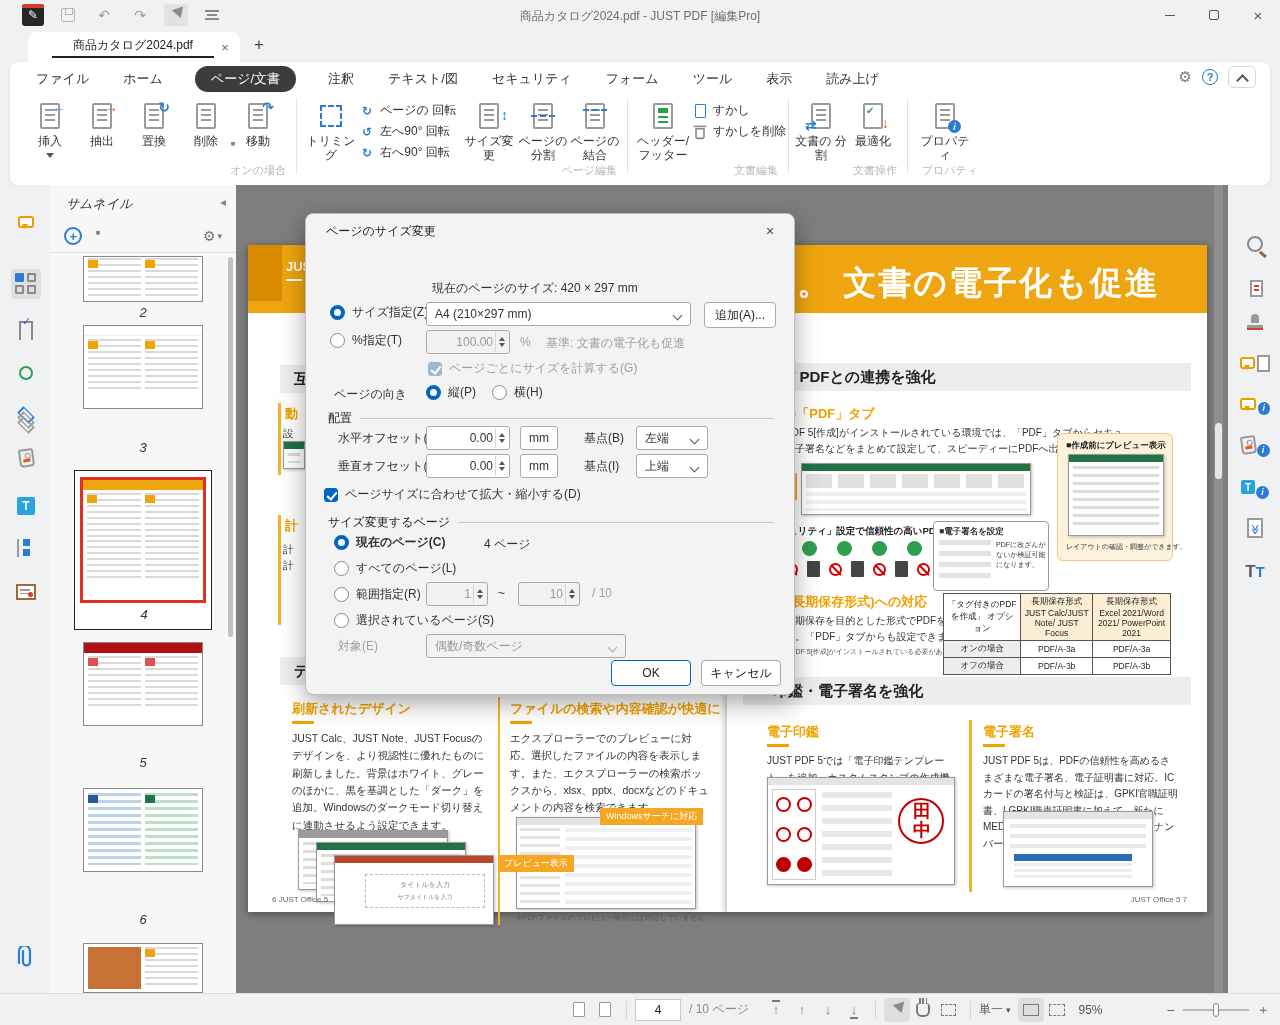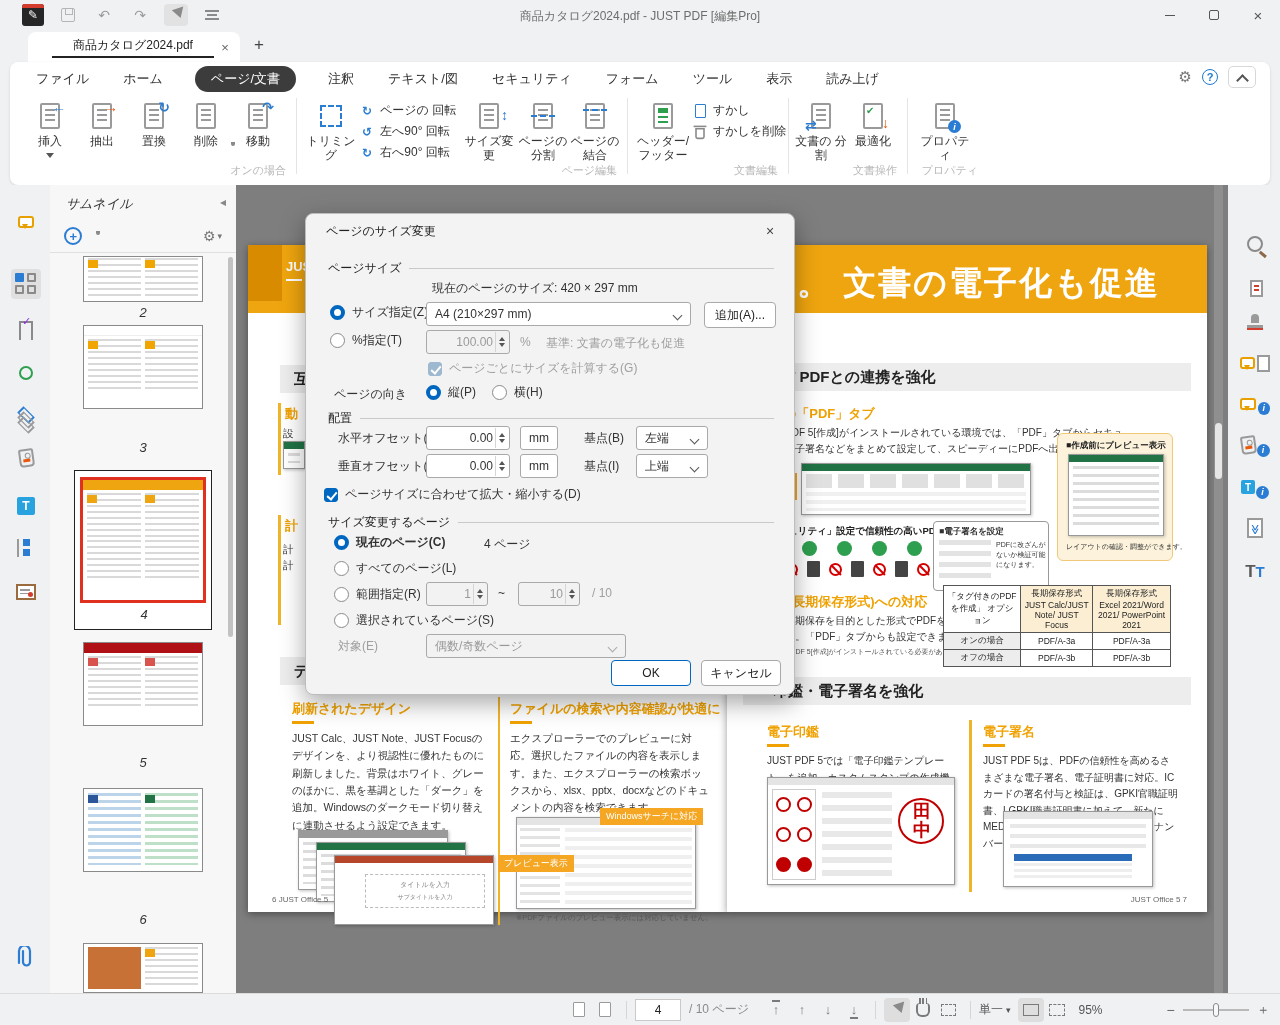--- a/index.html
+++ b/index.html
@@ -699,21 +699,21 @@
               <div class="mlines"></div>
             </div>
           <div class="frag" style="left:8px;top:108px;font-size:7px;color:#333">レイアウトの確認・調整ができます。</div>
         </div>
 
         <div class="frag oh" style="left:22px;top:348px">PDF/A(長期保存形式)への対応</div>
         <div class="frag bodytext" style="left:58px;top:368px;font-size:10px">長期保存を目的とした形式でPDFを保存</div>
         <div class="frag bodytext" style="left:58px;top:384px;font-size:10px">す。「PDF」タブからも設定できます。</div>
         <div class="frag" style="left:58px;top:402px;font-size:7px;color:#555">※PDF 5[作成]がインストールされている必要があります。</div>
 
-        <table class="dtable" style="left:216px;top:340px;width:228px">
+        <table class="dtable" style="left:216px;top:348px;width:228px">
           <tbody>
               <tr>
             <td class="th" style="background:#fff;width:34%">「タグ付きのPDFを作成」 オプション</td>
             <td class="th">長期保存形式 JUST Calc/JUST Note/ JUST Focus</td>
             <td class="th">長期保存形式 Excel 2021/Word 2021/ PowerPoint 2021</td>
           </tr>
           <tr>
             <td class="rh">オンの場合</td>
             <td>PDF/A-3a</td>
             <td>PDF/A-3a</td>
@@ -809,24 +809,20 @@
         </div>
     </div>
   </div>
 
   <div class="dialog">
     <div class="dlg-title">
       <span>ページのサイズ変更</span>
     </div>
     <div class="dlg-close">×</div>
 
-    <div class="legend" style="left:22px;top:46px">
-        <span>ページサイズ</span>
-        <i></i>
-      </div>
     <div class="drow" style="left:126px;top:66px">
         <span>現在のページのサイズ: 420 × 297 mm</span>
       </div>
 
     <div class="drow" style="left:24px;top:90px">
       <span class="radio on"></span>
       <span>サイズ指定(Z)</span>
     </div>
     <div class="combo" style="position:absolute;left:120px;top:88px;width:265px">
         <span>A4 (210×297 mm)</span>

